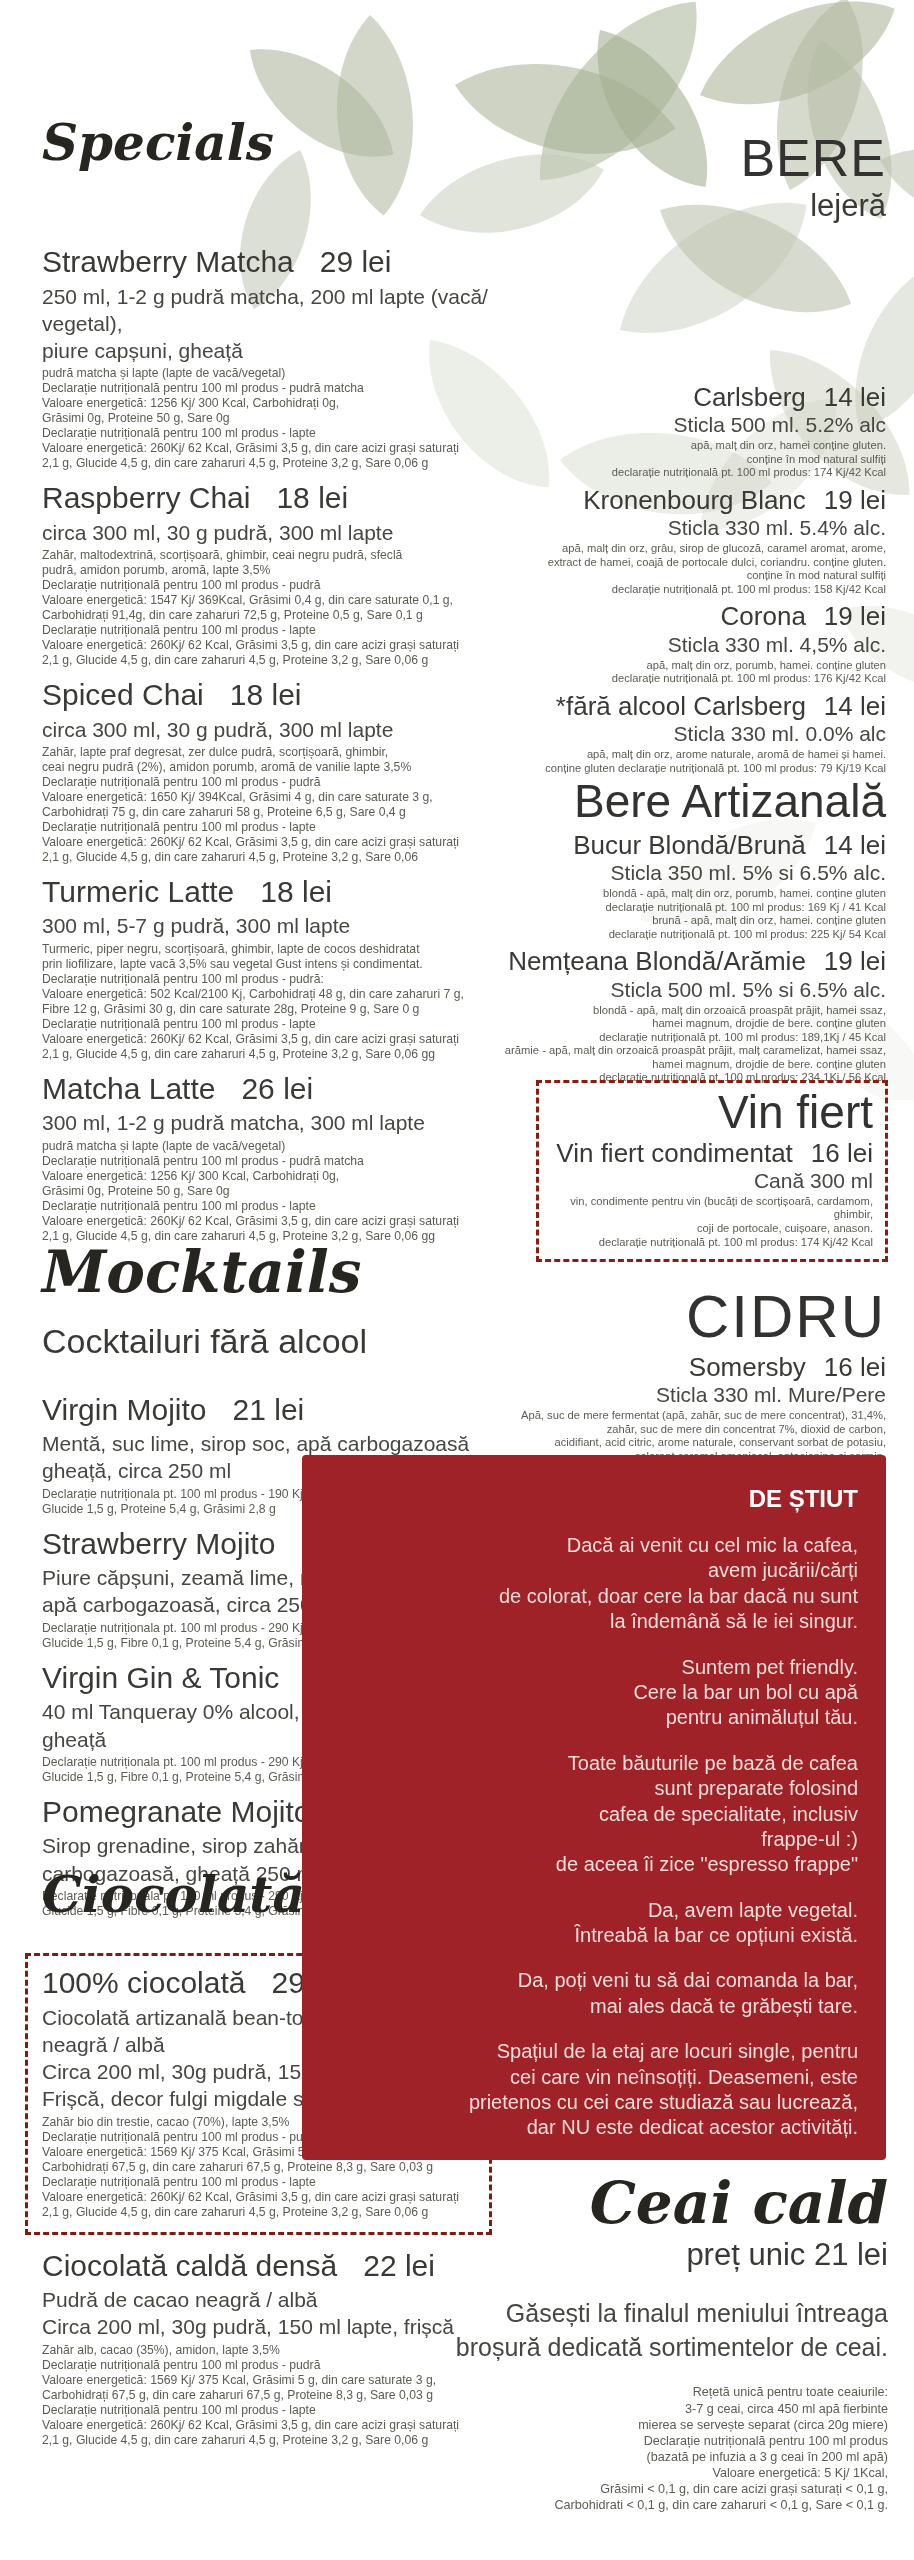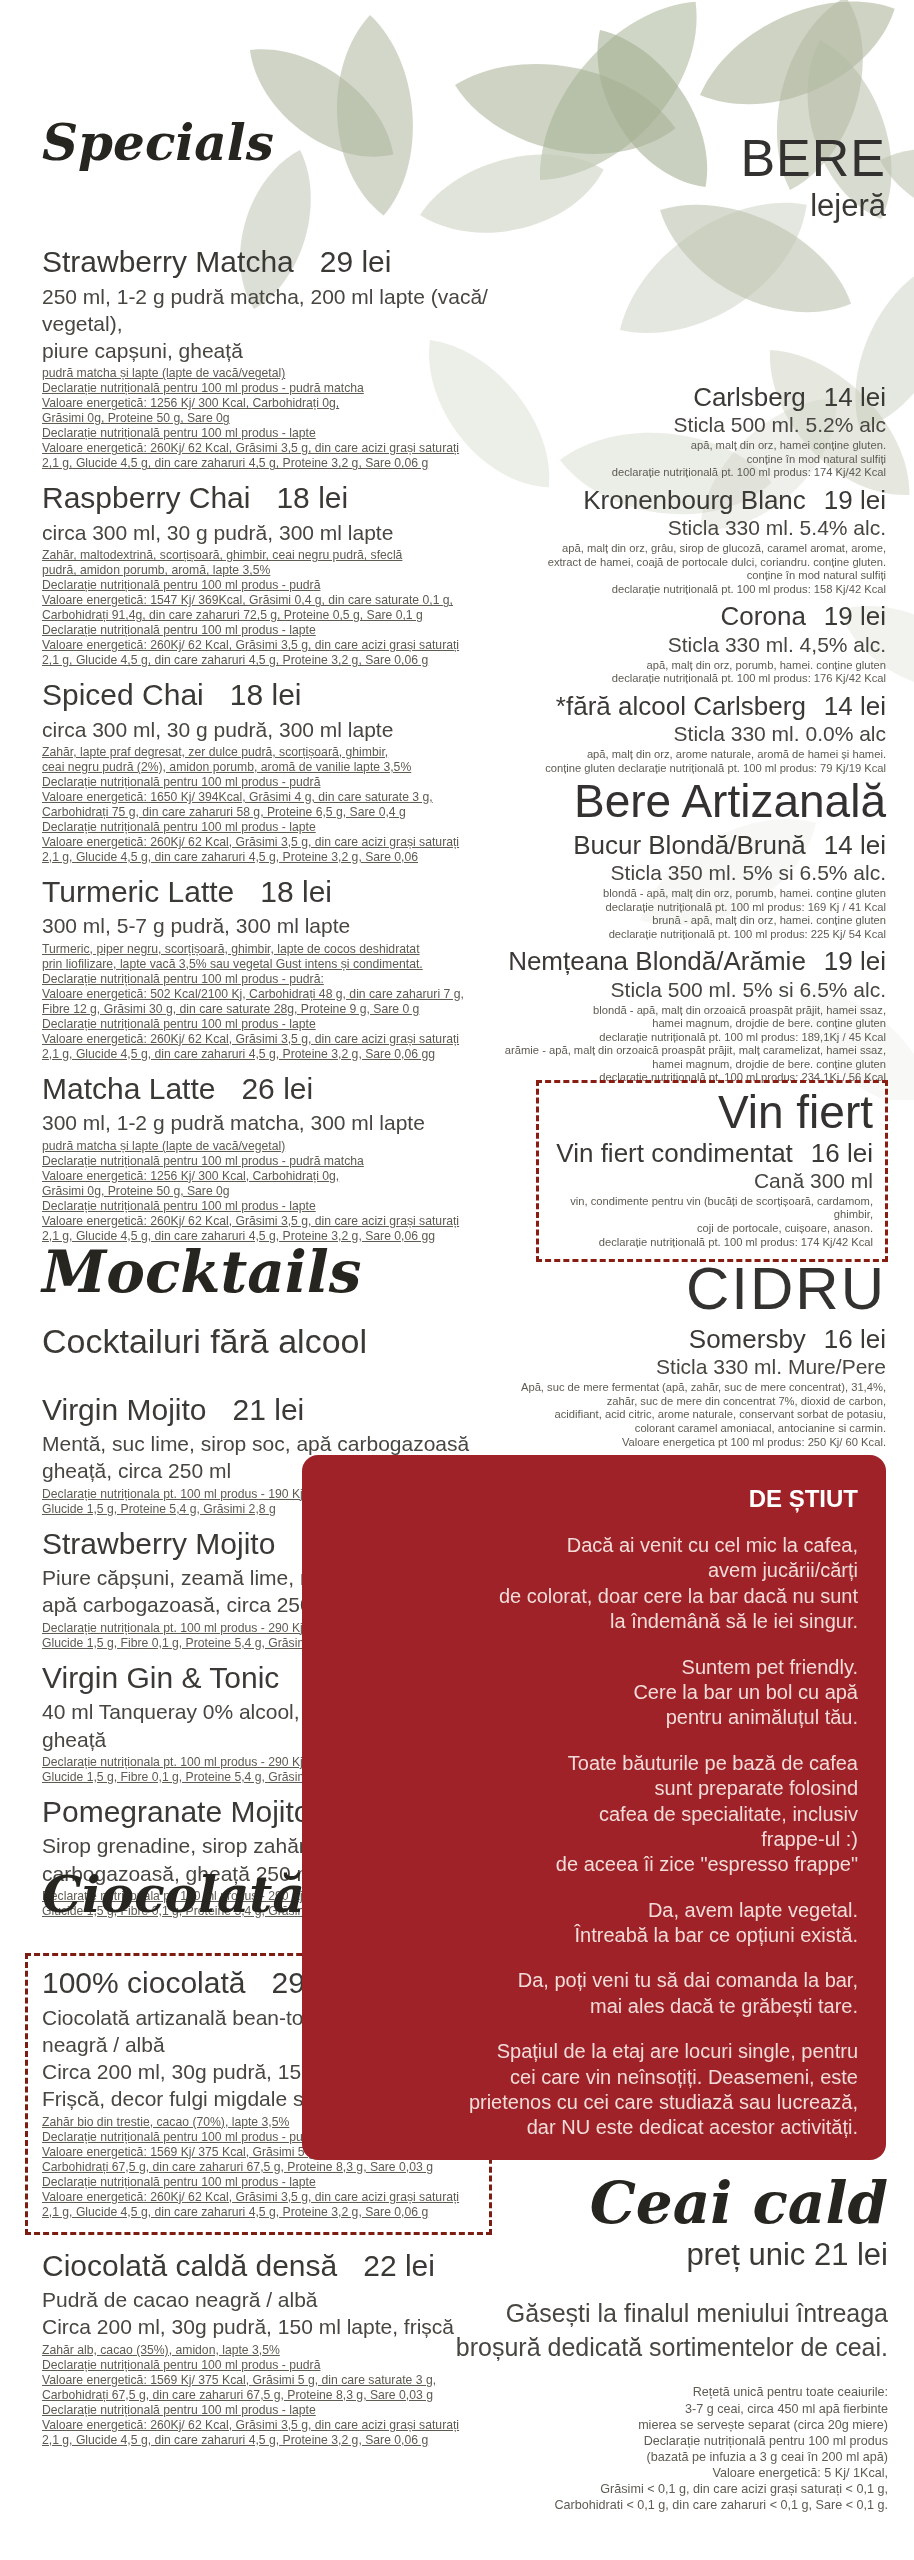--- a/index.html
+++ b/index.html
@@ -8,41 +8,41 @@
   .leaves{position:absolute;top:0;left:0;z-index:0;pointer-events:none;}
   .sec{position:absolute;z-index:1;}
   .script{font-family:"DejaVu Serif",serif;font-style:italic;font-weight:700;color:#262520;}
 
   
   .h-specials{font-size:50px;line-height:1.3;margin-bottom:70px;}
   .item{margin-bottom:10px;}
   .item-title{font-size:30px;line-height:1.15;color:#3a3935;margin-bottom:3px;}
   .item-title .price{margin-left:26px;}
   .item-desc{font-size:21px;line-height:1.3;color:#484641;white-space:pre-line;}
-  .item-fine{font-size:12.2px;line-height:1.23;color:#5d5b52;white-space:pre-line;margin-top:2px;text-decoration:underline;}
+  .item-fine{font-size:12.2px;line-height:1.23;color:#5d5b52;white-space:pre-line;margin-top:2px;}
   .h-mocktails{font-size:58px;line-height:1.2;margin-bottom:14px;}
   .sub-mocktails{font-size:34px;color:#3a3935;margin-bottom:32px;}
   .h-cioc{font-size:50px;line-height:1.3;margin-bottom:26px;}
   .dashed-box{border:3px dashed #7d1c10;padding:10px 12px 12px 14px;margin-left:-17px;margin-bottom:14px;}
 
   
   .r{text-align:right;}
   .bere-title{font-size:52px;line-height:1;color:#333230;letter-spacing:1px;}
   .bere-sub{font-size:31px;margin-top:4px;color:#3a3935;}
   .r-item{margin-bottom:5px;}
   .r-title{font-size:26px;line-height:1.2;color:#3a3935;}
   .r-title .price{margin-left:18px;}
   .r-size{font-size:21px;line-height:1.15;color:#484641;}
   .r-fine{font-size:11.2px;line-height:1.21;color:#5d5b52;white-space:pre-line;margin-top:2px;}
   .h-artizanala{font-size:46px;line-height:1.15;color:#333230;margin-bottom:2px;}
   .vin-box{border:3px dashed #8a1d12;padding:4px 12px 10px;box-sizing:border-box;width:352px;}
   .h-vin{font-size:46px;line-height:1.1;color:#333230;}
   .h-cidru{font-size:60px;line-height:1.1;letter-spacing:2px;color:#333230;margin-bottom:2px;}
 
-  .ds-box{background:#9e2227;border-radius:16px;box-sizing:border-box;
+  .ds-box{background:#9e2227;border-radius:4px;box-sizing:border-box;
           padding:30px 28px 0 20px;text-align:right;color:#f1dcda;}
   .ds-title{font-size:24px;font-weight:700;color:#ffffff;}
   .ds-p{font-size:20px;line-height:1.27;margin-top:20px;white-space:pre-line;}
 
   .h-ceai{font-size:58px;line-height:1.1;}
   .ceai-price{font-size:31px;line-height:1.2;color:#3a3935;margin-bottom:24px;}
   .ceai-desc{font-size:25px;line-height:1.35;color:#484641;white-space:pre-line;}
   .ceai-fine{font-size:12.6px;line-height:1.28;color:#5d5b52;white-space:pre-line;margin-top:20px;}
 </style>
 </head>
@@ -274,21 +274,21 @@
 
   <div class="sec r vin-box" style="right:26px;top:1080px">
     <div class="h-vin">Vin fiert</div>
     <div class="r-title"><span>Vin fiert condimentat</span><span class="price">16 lei</span></div>
     <div class="r-size">Cană 300 ml</div>
     <div class="r-fine">vin, condimente pentru vin  (bucăți de scorțișoară, cardamom, ghimbir,
 coji de portocale, cuișoare, anason.
 declarație nutrițională pt. 100 ml produs: 174 Kj/42 Kcal</div>
   </div>
 
-  <div class="sec r" style="right:28px;top:1256px;width:440px">
+  <div class="sec r" style="right:28px;top:1284px;width:440px">
     <div class="h-cidru">CIDRU</div>
     <div class="r-item">
       <div class="r-title"><span>Somersby</span><span class="price">16 lei</span></div>
       <div class="r-size">Sticla 330 ml. Mure/Pere</div>
       <div class="r-fine">Apă, suc de mere fermentat (apă, zahăr, suc de mere concentrat), 31,4%,
 zahăr, suc de mere din concentrat 7%, dioxid de carbon,
 acidifiant, acid citric, arome naturale, conservant sorbat de potasiu,
 colorant caramel amoniacal, antocianine si carmin.
 Valoare energetica pt 100 ml produs: 250 Kj/ 60 Kcal.</div>
     </div>

